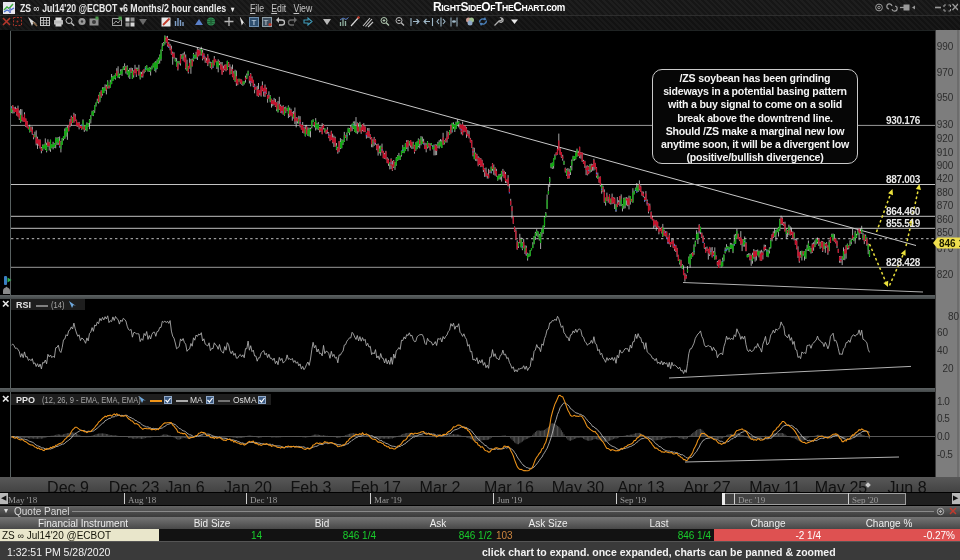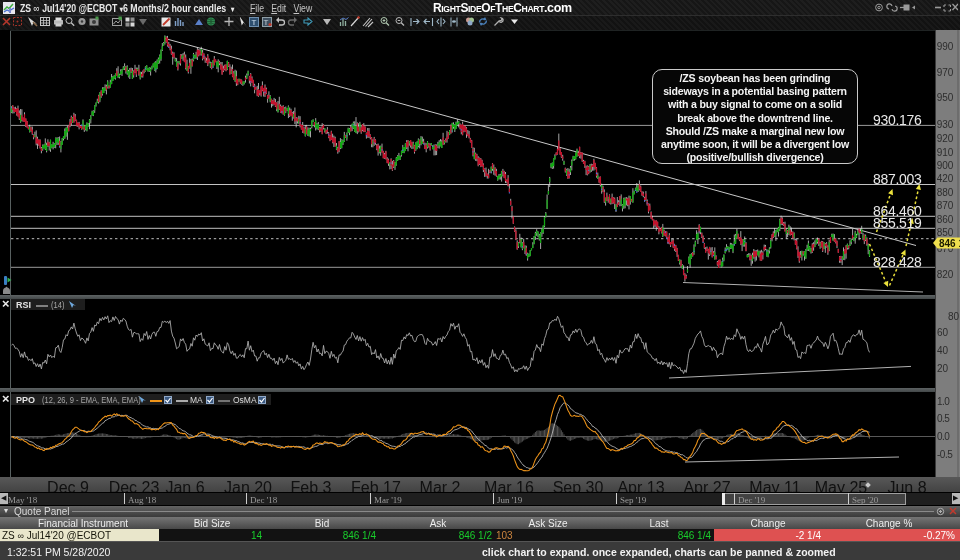--- a/index.html
+++ b/index.html
@@ -1,21 +1,21 @@
 <!DOCTYPE html>
 <html><head><meta charset="utf-8"><style>
 *{margin:0;padding:0;box-sizing:border-box}
 html,body{width:960px;height:560px;overflow:hidden;background:#000;font-family:"Liberation Sans",sans-serif}
 .abs{position:absolute}
 #page{position:relative;width:960px;height:560px;background:#000}
 #topbar{position:absolute;left:0;top:0;width:960px;height:15px;background:repeating-linear-gradient(45deg,#1e1e1e 0 2px,#161616 2px 4px)}
 #toolbar{position:absolute;left:0;top:15px;width:960px;height:15px;background:repeating-linear-gradient(45deg,#191919 0 2px,#121212 2px 4px);border-top:1px solid #2e2e2e}
 #axis{position:absolute;left:935px;top:30px;width:25px;height:447px;background:#7d7d7d;border-left:1px solid #3a3a3a}
 .axl{position:absolute;width:25px;text-align:center;font-size:10px;color:#2d2d2d;line-height:10px}
-.plab{position:absolute;width:60px;text-align:left;font-size:14px;font-weight:normal;color:#e8e8e8;line-height:9px;letter-spacing:-0.3px}
+.plab{position:absolute;width:60px;text-align:center;font-size:10px;font-weight:bold;color:#e8e8e8;line-height:9px;letter-spacing:-0.3px}
 #datebar{position:absolute;left:0;top:477px;width:960px;height:15px;background:linear-gradient(#585858,#434343)}
 .dlab{position:absolute;top:479px;font-size:16px;color:#101010;white-space:nowrap}
 #slider{position:absolute;left:0;top:492px;width:960px;height:13px;background:#1f1f1f;border-top:1px solid #000}
 .slab{position:absolute;top:495px;font-size:9px;color:#9a9a9a;white-space:nowrap;font-family:"Liberation Serif",serif}
 #selrange{position:absolute;left:723px;top:493px;width:183px;height:12px;background:#424242;border:1px solid #9f9f9f}
 #qtitle{position:absolute;left:0;top:505.5px;width:960px;height:11.5px;background:linear-gradient(#636363,#3a3a3a)}
 #qhead{position:absolute;left:0;top:517px;width:960px;height:12px;background:linear-gradient(#757575,#484848)}
 .qh{position:absolute;top:518px;font-size:10px;color:#ededed;white-space:nowrap;transform:translateX(-50%)}
 #qrow{position:absolute;left:0;top:529px;width:960px;height:12px;background:#121212}
 .qv{position:absolute;top:530px;font-size:10px;color:#19cf2c;white-space:nowrap;transform:translateX(-100%)}
@@ -31,21 +31,21 @@
 <div id="topbar"></div>
 <svg class="abs" style="left:3px;top:2px" width="12" height="12">
       <rect x="0" y="0" width="12" height="12" fill="#e8e8f0"></rect>
       <path d="M1 8l3-3 2 1.5L10 2" stroke="#3faf3f" stroke-width="1.5" fill="none"></path>
       <path d="M1 10l3-2 2 1 5-3" stroke="#4a6fd8" stroke-width="1.3" fill="none"></path>
       <rect x="6" y="6" width="2" height="5" fill="#7a8ad0"></rect>
     </svg>
 <div class="abs" style="left:20px;top:2px;font-weight:bold;color:#e9e9e9;font-size:11px;white-space:nowrap;transform:scaleX(0.79);transform-origin:left">ZS <span style="font-weight:normal">∞</span> Jul14'20 @ECBOT <span style="font-size:8px">▾</span></div>
 <div class="abs" style="left:123px;top:2px;font-weight:bold;color:#e9e9e9;font-size:11px;white-space:nowrap;transform:scaleX(0.80);transform-origin:left">6 Months/2 hour candles&nbsp; <span style="font-size:8px">▾</span></div>
 <div class="abs" style="left:250px;top:2px;color:#c4c4c4;font-size:11px;white-space:nowrap;transform:scaleX(0.79);transform-origin:left"><u>F</u>ile&nbsp;&nbsp;&nbsp;<u>E</u>dit&nbsp;&nbsp;&nbsp;<u>V</u>iew</div>
-<div class="abs" style="left:433px;top:0px;width:130px;text-align:center;color:#fff;font-weight:bold;font-size:12.5px;font-variant:small-caps;transform:scaleX(0.96);transform-origin:left;white-space:nowrap;letter-spacing:-0.4px">RightSideOfTheChart<span style="font-variant:normal;font-size:13px">.com</span></div>
+<div class="abs" style="left:433px;top:0px;width:130px;text-align:center;color:#fff;font-weight:bold;font-size:12.5px;font-variant:small-caps;transform:scaleX(0.96);transform-origin:left;white-space:nowrap;letter-spacing:-0.4px">RightSideOfTheChart<span style="font-variant:normal;font-size:10px">.com</span></div>
 
 <svg class="abs" style="left:872px;top:2px" width="86" height="11">
 <g stroke="#9a9a9a" fill="none">
 <circle cx="7" cy="5.5" r="3.4"></circle>
         <circle cx="7" cy="5.5" r="1.2"></circle>
 <path d="M17 7a2.6 2.6 0 1 1 3-3M23 4a2.6 2.6 0 1 1-3 3" stroke-width="1.2"></path>
 <path d="M28 5.5h5" stroke-width="1.3"></path>
         <rect x="32" y="3" width="5" height="5" fill="#9a9a9a"></rect>
         <path d="M40 5.5l3 2v-4z" fill="#9a9a9a" stroke="none"></path>
 <path d="M63 5.5h6" stroke-width="1.6"></path>
@@ -244,21 +244,21 @@
 <div class="axl" style="left:934px;top:188px;width:22px">880</div>
 <div class="axl" style="left:934px;top:201px;width:22px">870</div>
 <div class="axl" style="left:934px;top:215px;width:22px">860</div>
 <div class="axl" style="left:934px;top:228px;width:22px">850</div>
 <div class="axl" style="left:934px;top:244px;width:22px">670</div>
 <div class="axl" style="left:984px;top:257px;width:22px">830</div>
 <div class="axl" style="left:934px;top:270px;width:22px">820</div>
 <div class="axl" style="left:937px;top:312px;width:22px;text-align:right">80</div>
 <div class="axl" style="left:937px;top:328px;width:22px;text-align:left">60</div>
 <div class="axl" style="left:937px;top:346px;width:22px;text-align:left">40</div>
-<div class="axl" style="left:937px;top:364px;width:22px;text-align:left">20</div>
+<div class="axl" style="left:937px;top:364px;width:22px;text-align:center">20</div>
 <div class="axl" style="left:937px;top:397px;width:22px;text-align:left;letter-spacing:-0.5px">1.0</div>
 <div class="axl" style="left:937px;top:414px;width:22px;text-align:left;letter-spacing:-0.5px">0.5</div>
 <div class="axl" style="left:937px;top:432px;width:34px;text-align:left;letter-spacing:-0.5px">0.0</div>
 <div class="axl" style="left:937px;top:450px;width:22px;text-align:left;letter-spacing:-0.5px">-0.5</div>
 
 <div class="plab" style="left:873px;top:116px">930.176</div>
 <div class="plab" style="left:873px;top:175px">887.003</div>
 <div class="plab" style="left:873px;top:207px">864.460</div>
 <div class="plab" style="left:873px;top:218.5px">855.519</div>
 <div class="plab" style="left:873px;top:258px">828.428</div>
@@ -328,21 +328,21 @@
 
 <div id="datebar"></div>
 <div class="dlab" style="left:68px;transform:translateX(-50%)">Dec 9</div>
 <div class="dlab" style="left:134px;transform:translateX(-50%)">Dec 23</div>
 <div class="dlab" style="left:185px;transform:translateX(-50%)">Jan 6</div>
 <div class="dlab" style="left:248px;transform:translateX(-50%)">Jan 20</div>
 <div class="dlab" style="left:311px;transform:translateX(-50%)">Feb 3</div>
 <div class="dlab" style="left:376px;transform:translateX(-50%)">Feb 17</div>
 <div class="dlab" style="left:440px;transform:translateX(-50%)">Mar 2</div>
 <div class="dlab" style="left:509px;transform:translateX(-50%)">Mar 16</div>
-<div class="dlab" style="left:578px;transform:translateX(-50%)">Sep 30</div>
+<div class="dlab" style="left:578px;transform:translateX(-50%)">May 30</div>
 <div class="dlab" style="left:641px;transform:translateX(-50%)">Apr 13</div>
 <div class="dlab" style="left:707px;transform:translateX(-50%)">Apr 27</div>
 <div class="dlab" style="left:775px;transform:translateX(-50%)">May 11</div>
 <div class="dlab" style="left:841px;transform:translateX(-50%)">May 25</div>
 <div class="dlab" style="left:907px;transform:translateX(-50%)">Jun 8</div>
 
 <div id="slider"></div>
 <div id="selrange"></div>
 <div class="abs" style="left:722px;top:493px;width:3px;height:12px;background:#ededed"></div>
 <div class="abs" style="left:866px;top:483px;width:4px;height:4px;background:#c8c8c8;transform:rotate(45deg)"></div>

